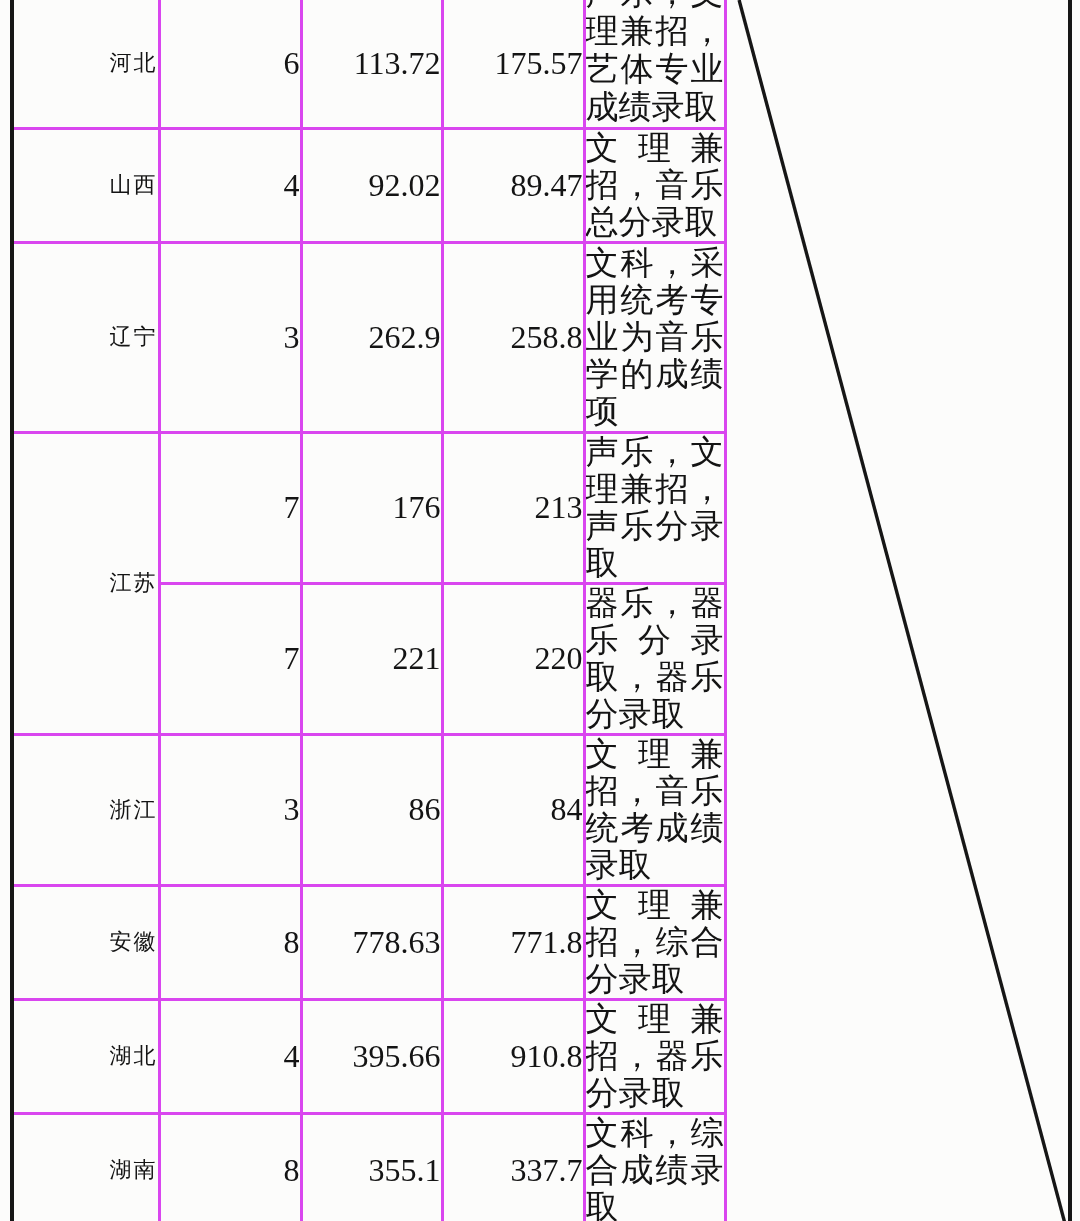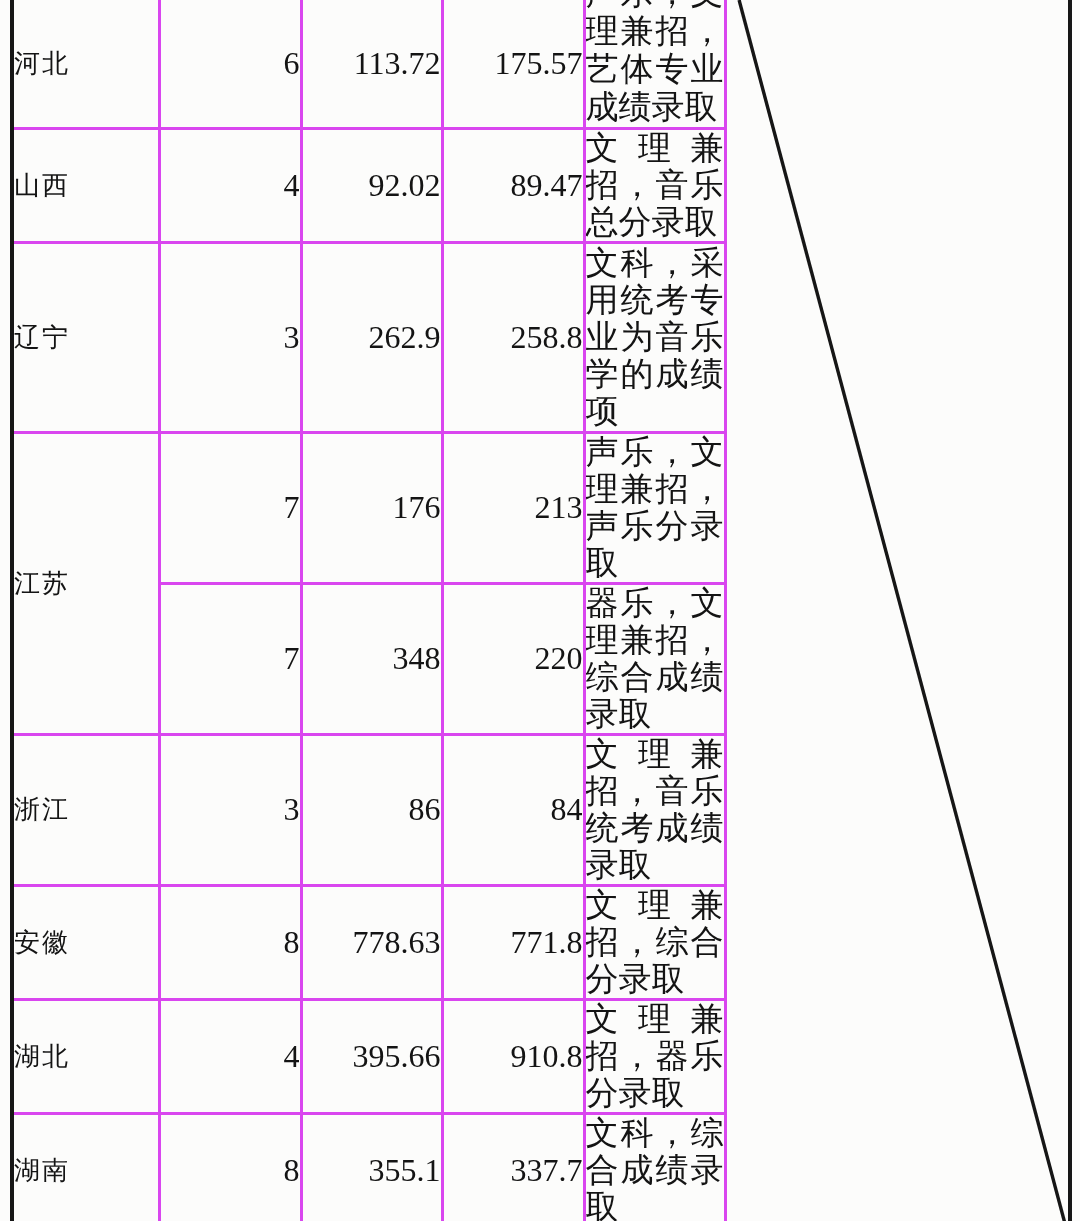--- a/index.html
+++ b/index.html
@@ -30,22 +30,22 @@
     border-top: none;
   }
   table.score-table td {
     border: 3px solid #d946ef;
     padding: 0;
     overflow: hidden;
     background: transparent;
   }
   table.score-table tr.first-row td { border-top: none; }
   td.province {
-    font-size: 26px;
-    text-align: left;
+    font-size: 22px;
+    text-align: right;
     vertical-align: middle;
     padding-left: 13px;
     letter-spacing: 2px;
   }
   td.num {
     font-size: 32px;
     text-align: right;
     vertical-align: middle;
     padding-right: 5px;
   }
@@ -137,24 +137,24 @@
         <td class="num">7</td>
         <td class="num">176</td>
         <td class="num">213</td>
         <td class="note">
             <div class="txt">声乐，文理兼招，声乐分录取</div>
           </td>
       </tr>
 
       <tr style="height:150px">
         <td class="num">7</td>
-        <td class="num">348</td>
+        <td class="num">221</td>
         <td class="num">220</td>
         <td class="note">
-            <div class="txt">器乐，文理兼招，综合成绩录取</div>
+            <div class="txt">器乐，器乐分录取，器乐分录取</div>
           </td>
       </tr>
 
       <tr style="height:150px">
         <td class="province">浙江</td>
         <td class="num">3</td>
         <td class="num">86</td>
         <td class="num">84</td>
         <td class="note">
             <div class="txt">文理兼招，音乐统考成绩录取</div>

